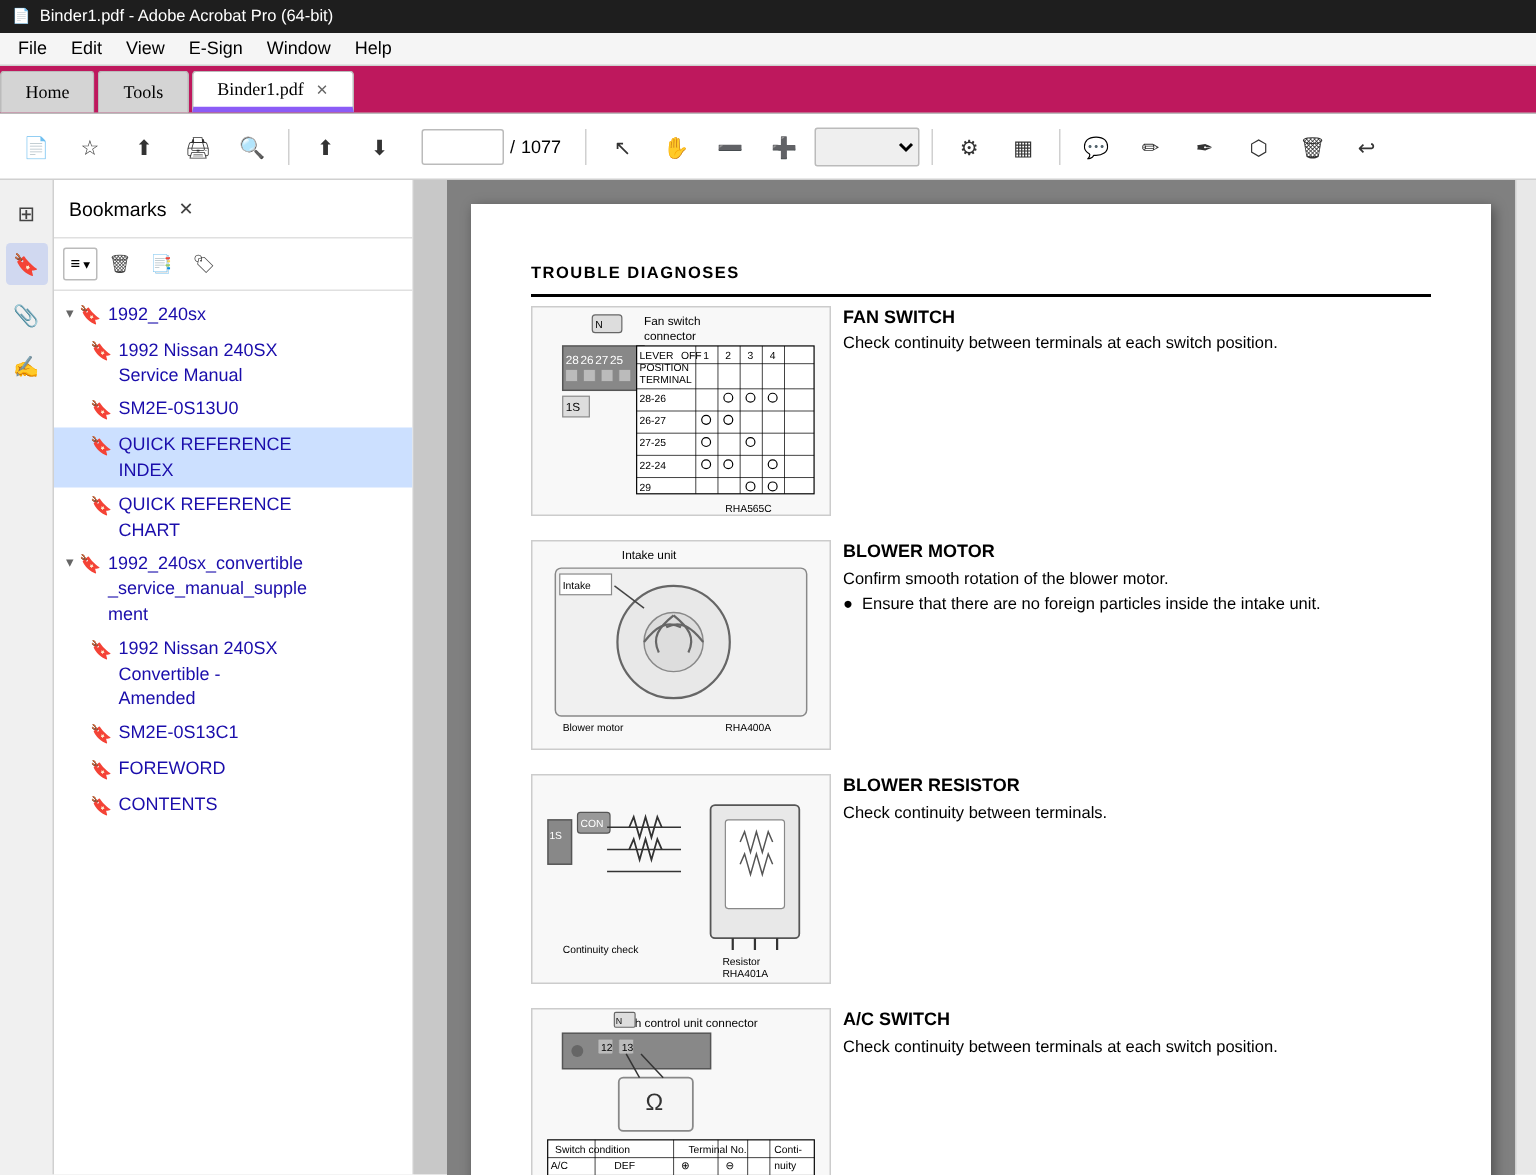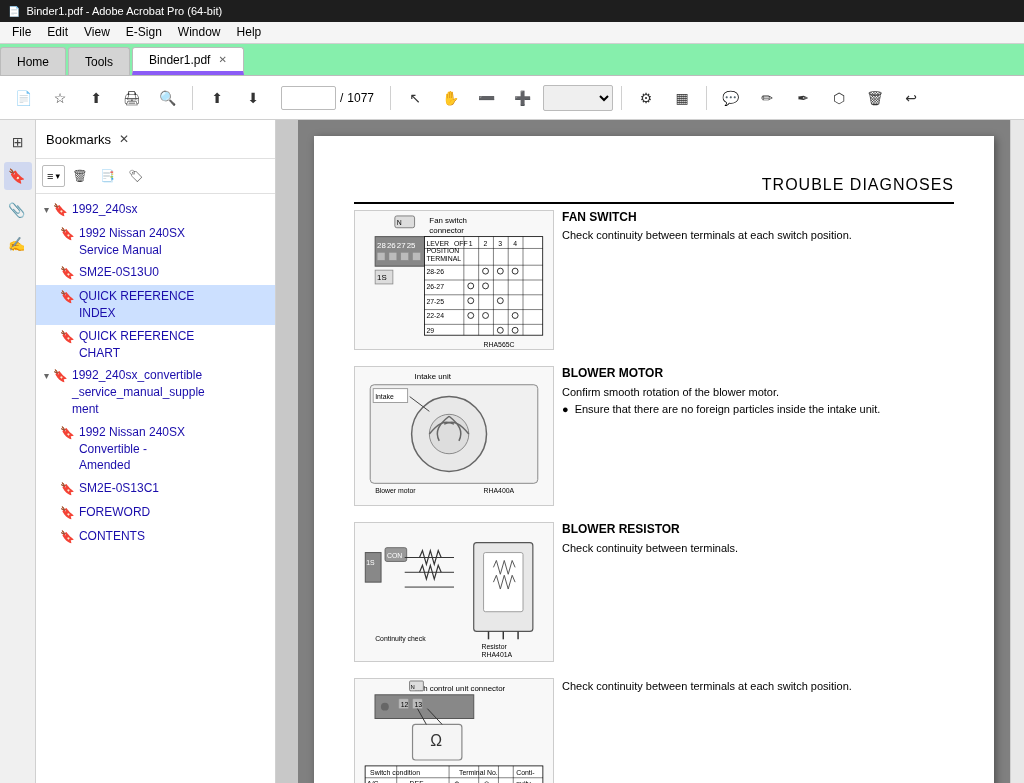--- a/index.html
+++ b/index.html
@@ -24,26 +24,27 @@
       display: flex;
       align-items: flex-end;
       padding: 0 4px;
       border-bottom: 1px solid #d0d0d0;
       font-size: 12px;
     }
     .menu-bar span { padding: 0 8px; cursor: pointer; line-height: 22px; }
 
     
     .tab-bar {
-      background: #86efac;
+      background: #be185d;
       height: 32px;
       display: flex;
       align-items: flex-end;
       border-bottom: 1px solid #bbb;
       padding-left: 0;
+      font-family: Liberation Serif, serif;
     }
     .tab {
       height: 28px;
       display: flex;
       align-items: center;
       padding: 0 16px;
       font-size: 12px;
       cursor: pointer;
       border: 1px solid #bbb;
       border-bottom: none;
@@ -236,23 +237,23 @@
       background: #fff;
       width: 680px;
       min-height: 750px;
       box-shadow: 2px 2px 8px rgba(0,0,0,0.4);
       padding: 40px 40px 40px 40px;
       position: relative;
     }
 
     
     .pdf-title {
-      text-align: right;
-      font-size: 16px;
-      font-weight: normal;
+      text-align: left;
+      font-size: 11px;
+      font-weight: bold;
       margin-bottom: 6px;
       letter-spacing: 1px;
       border-bottom: 2px solid #000;
       padding-bottom: 8px;
     }
     .pdf-section-header {
       font-size: 12px;
       font-weight: bold;
       margin-bottom: 4px;
     }
@@ -656,20 +657,21 @@
             <text x="163" y="136" font-size="7">Yes</text>
             <line x1="10" y1="140" x2="190" y2="140" stroke="#000" stroke-width="0.5"></line>
 
             <text x="15" y="150" font-size="7">OFF</text>
             <text x="55" y="150" font-size="7">ON</text>
 
             <text x="130" y="158" font-size="7">RHA566C</text>
           </svg>
         </div>
         <div style="flex:1;">
+          <div class="pdf-section-header">A/C SWITCH</div>
           <div class="pdf-text">Check continuity between terminals at each switch position.</div>
         </div>
       </div>
     </div>
   </div>
 
   <div class="scrollbar-right"></div>
 </div>
 
 </body></html>

